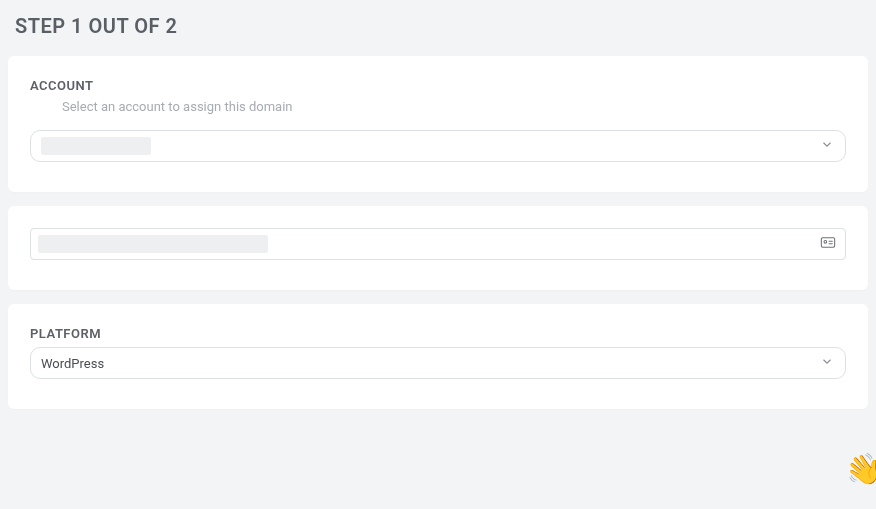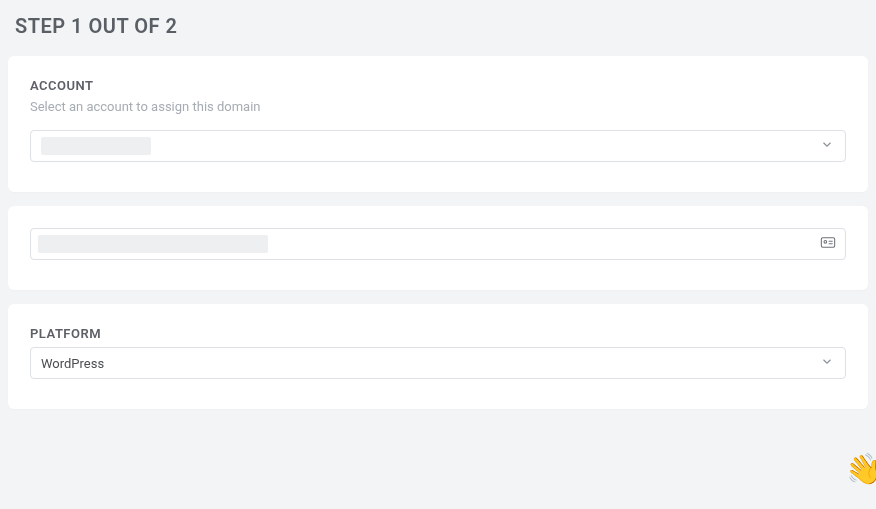--- a/index.html
+++ b/index.html
@@ -33,30 +33,31 @@
       font-size: 13px;
       font-weight: 600;
       color: #5d6066;
       letter-spacing: 0.5px;
       margin-bottom: 6px;
     }
     .section-hint {
       font-size: 13px;
       color: #a7acb3;
       margin-bottom: 16px;
+      margin-left: 32px;
     }
     .select-wrap {
       position: relative;
       width: 100%;
     }
     .select-box {
       width: 100%;
       height: 32px;
       border: 1px solid #dde0e4;
-      border-radius: 4px;
+      border-radius: 10px;
       background: #fff;
       display: flex;
       align-items: center;
       padding: 0 36px 0 10px;
       font-size: 13px;
       color: #4a4d52;
       cursor: pointer;
     }
     .select-box .placeholder-block {
       width: 110px;

